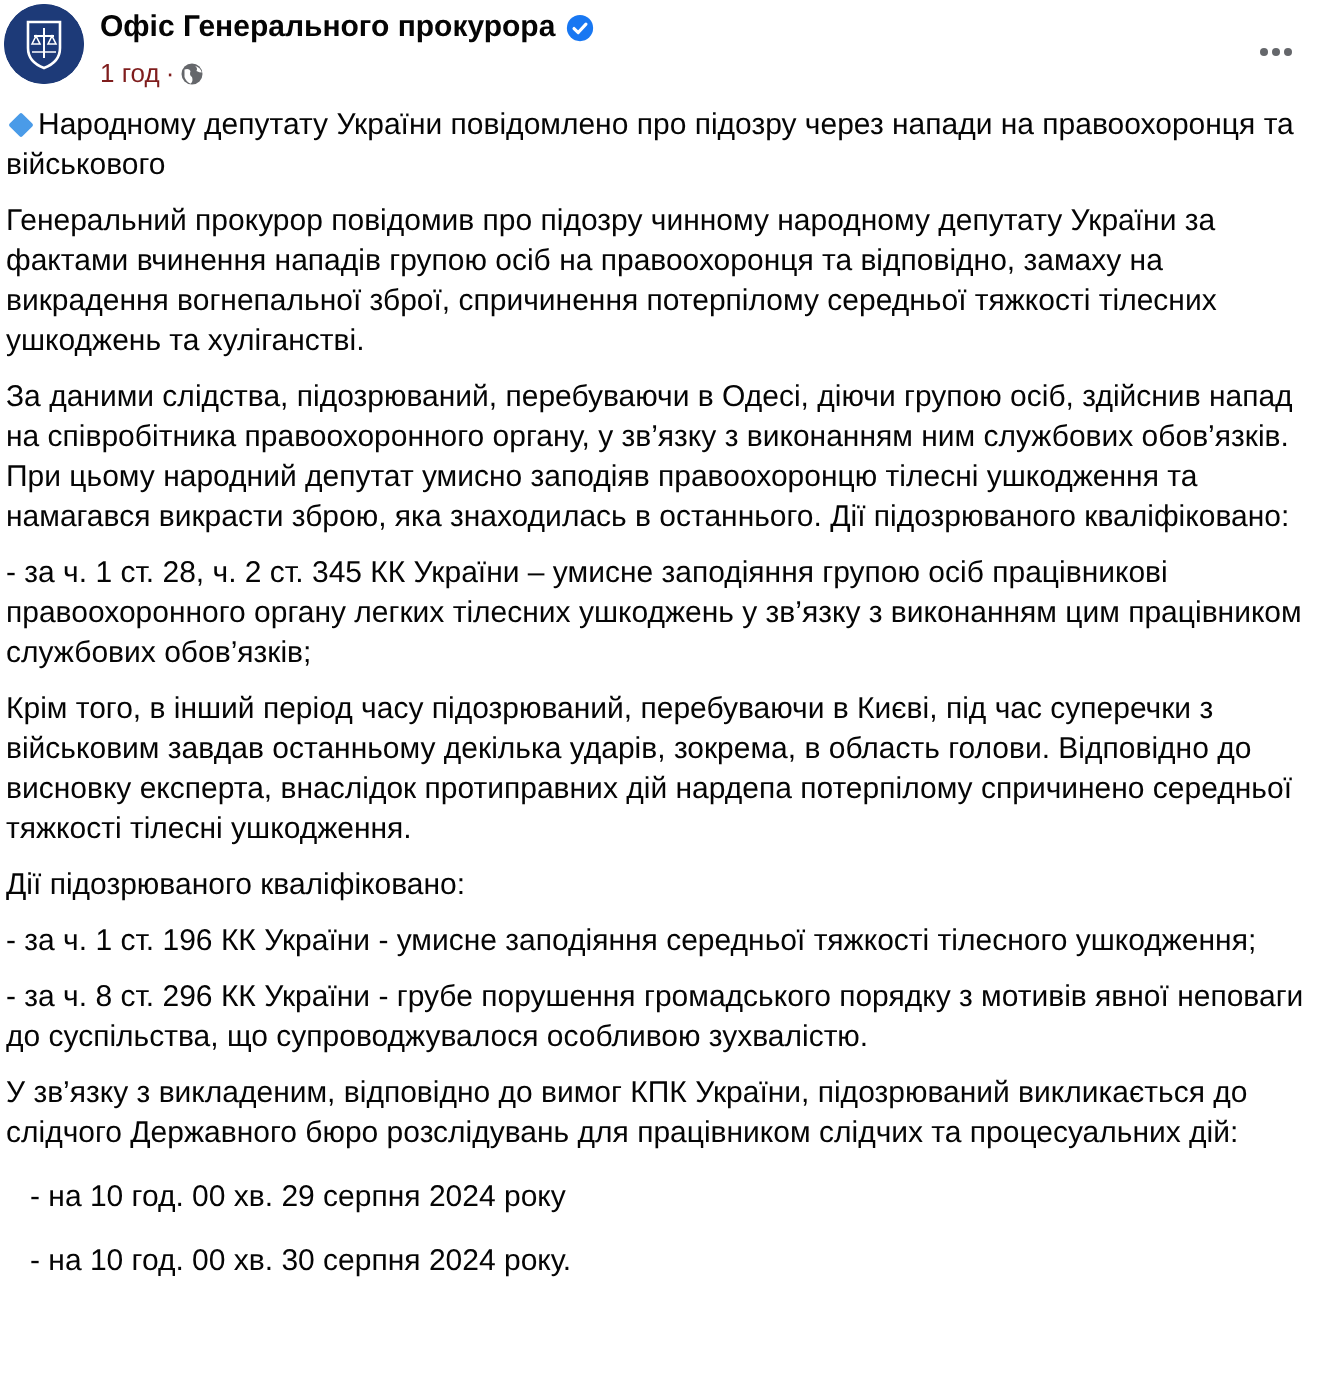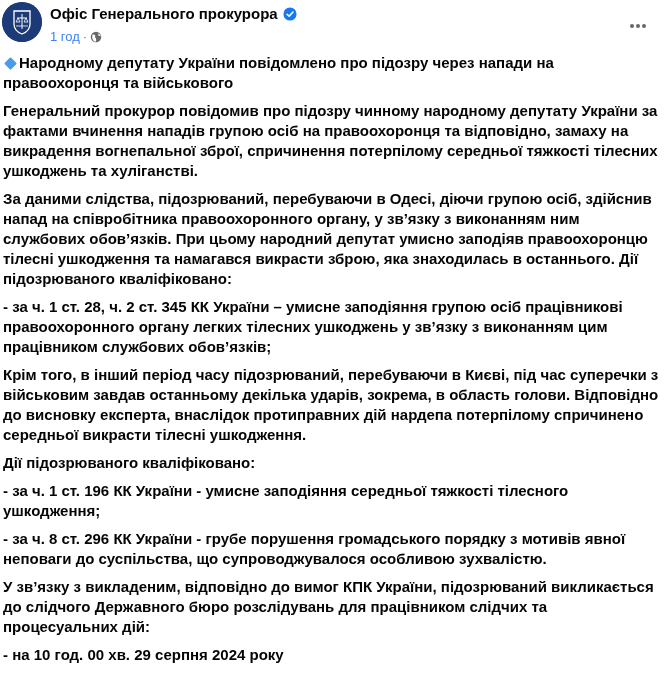--- a/index.html
+++ b/index.html
@@ -17,37 +17,37 @@
     .avatar svg { width: 40px; height: 40px; display: block; }
     .page-name {
       position: absolute; left: 50px; top: 5px;
       font-size: 15px; font-weight: bold; color: #050505;
       display: flex; align-items: center; white-space: nowrap;
     }
     .verified { margin-left: 5px; width: 14px; height: 14px; display: inline-block; }
     .verified svg { width: 14px; height: 14px; display: block; }
     .meta {
       position: absolute; left: 50px; top: 29px;
-      font-size: 13px; color: #3b82f6; display: flex; align-items: center;
+      font-size: 13px; color: #7f1d1d; display: flex; align-items: center;
     }
     .meta .dot { margin: 0 3px; }
     .globe { width: 12px; height: 12px; display: inline-block; }
     .globe svg { width: 12px; height: 12px; display: block; }
     .more-button {
       position: absolute; left: 620px; top: 12px; width: 36px; height: 28px;
       display: flex; align-items: center; justify-content: center; cursor: pointer;
     }
     .more-button span { width: 4px; height: 4px; border-radius: 50%; background: #65676b; margin: 0 1px; display:inline-block; }
 
     .post-body {
       position: absolute; left: 3px; top: 53px; width: 656px;
-      font-size: 15px; line-height: 20px; color: #050505; font-weight: bold;
+      font-size: 15px; line-height: 20px; color: #050505;
     }
     .post-body p { margin: 0 0 8px 0; }
-    .post-body p.tight { margin: 0; }
+    .post-body p.tight { margin: 12px; }
     .diamond {
       display: inline-block; width: 9px; height: 9px; background: #4a9be8;
       transform: rotate(45deg); margin: 0 4px 1px 3px; vertical-align: middle;
       border-radius: 1px;
     }
   </style>
 </head>
 <body>
 
 <div class="header">
@@ -87,19 +87,20 @@
       <span></span>
       <span></span>
   </div>
 </div>
 
 <div class="post-body">
   <p><span class="diamond"></span><span>Народному депутату України повідомлено про підозру через напади на правоохоронця та військового</span></p>
   <p>Генеральний прокурор повідомив про підозру чинному народному депутату України за фактами вчинення нападів групою осіб на правоохоронця та відповідно,  замаху на викрадення вогнепальної зброї, спричинення потерпілому середньої тяжкості тілесних ушкоджень та хуліганстві.</p>
   <p>За даними слідства, підозрюваний, перебуваючи в Одесі, діючи групою осіб, здійснив напад на співробітника правоохоронного органу, у зв’язку з виконанням ним службових обов’язків. При цьому народний депутат умисно заподіяв правоохоронцю тілесні ушкодження та намагався викрасти зброю, яка знаходилась в останнього. Дії підозрюваного кваліфіковано:</p>
   <p>- за ч. 1 ст. 28, ч. 2 ст. 345 КК України – умисне заподіяння групою осіб працівникові правоохоронного органу легких тілесних ушкоджень у зв’язку з виконанням цим працівником службових обов’язків;</p>
-  <p>Крім того, в інший період часу підозрюваний, перебуваючи в Києві, під час суперечки з військовим завдав останньому декілька ударів, зокрема, в область голови. Відповідно до висновку експерта, внаслідок протиправних дій нардепа потерпілому спричинено середньої викрасти тілесні ушкодження.</p>
+  <p>Крім того, в інший період часу підозрюваний, перебуваючи в Києві, під час суперечки з військовим завдав останньому декілька ударів, зокрема, в область голови. Відповідно до висновку експерта, внаслідок протиправних дій нардепа потерпілому спричинено середньої тяжкості тілесні ушкодження.</p>
   <p>Дії підозрюваного кваліфіковано:</p>
   <p>- за ч. 1 ст. 196 КК України - умисне заподіяння середньої тяжкості тілесного ушкодження;</p>
   <p>- за ч. 8 ст. 296 КК України - грубе порушення громадського порядку з мотивів явної неповаги до суспільства, що супроводжувалося особливою зухвалістю.</p>
   <p>У зв’язку з викладеним, відповідно до вимог КПК України, підозрюваний викликається до слідчого Державного бюро розслідувань для працівником слідчих та процесуальних дій:</p>
   <p class="tight">- на 10 год. 00 хв. 29 серпня 2024 року</p>
+  <p class="tight">- на 10 год. 00 хв. 30 серпня 2024 року.</p>
 </div>
 
 </body></html>

